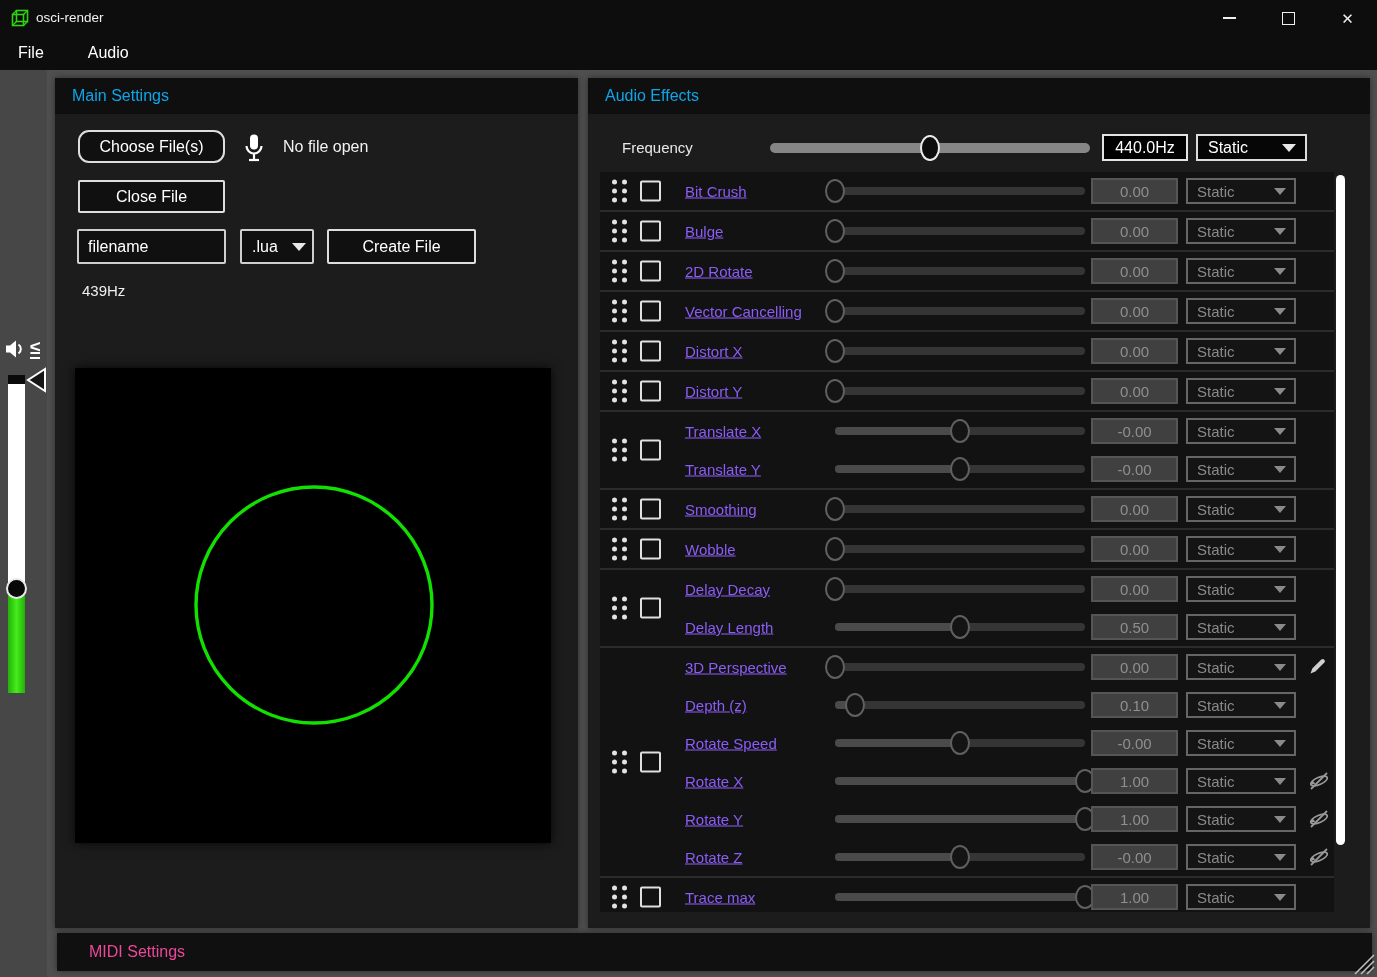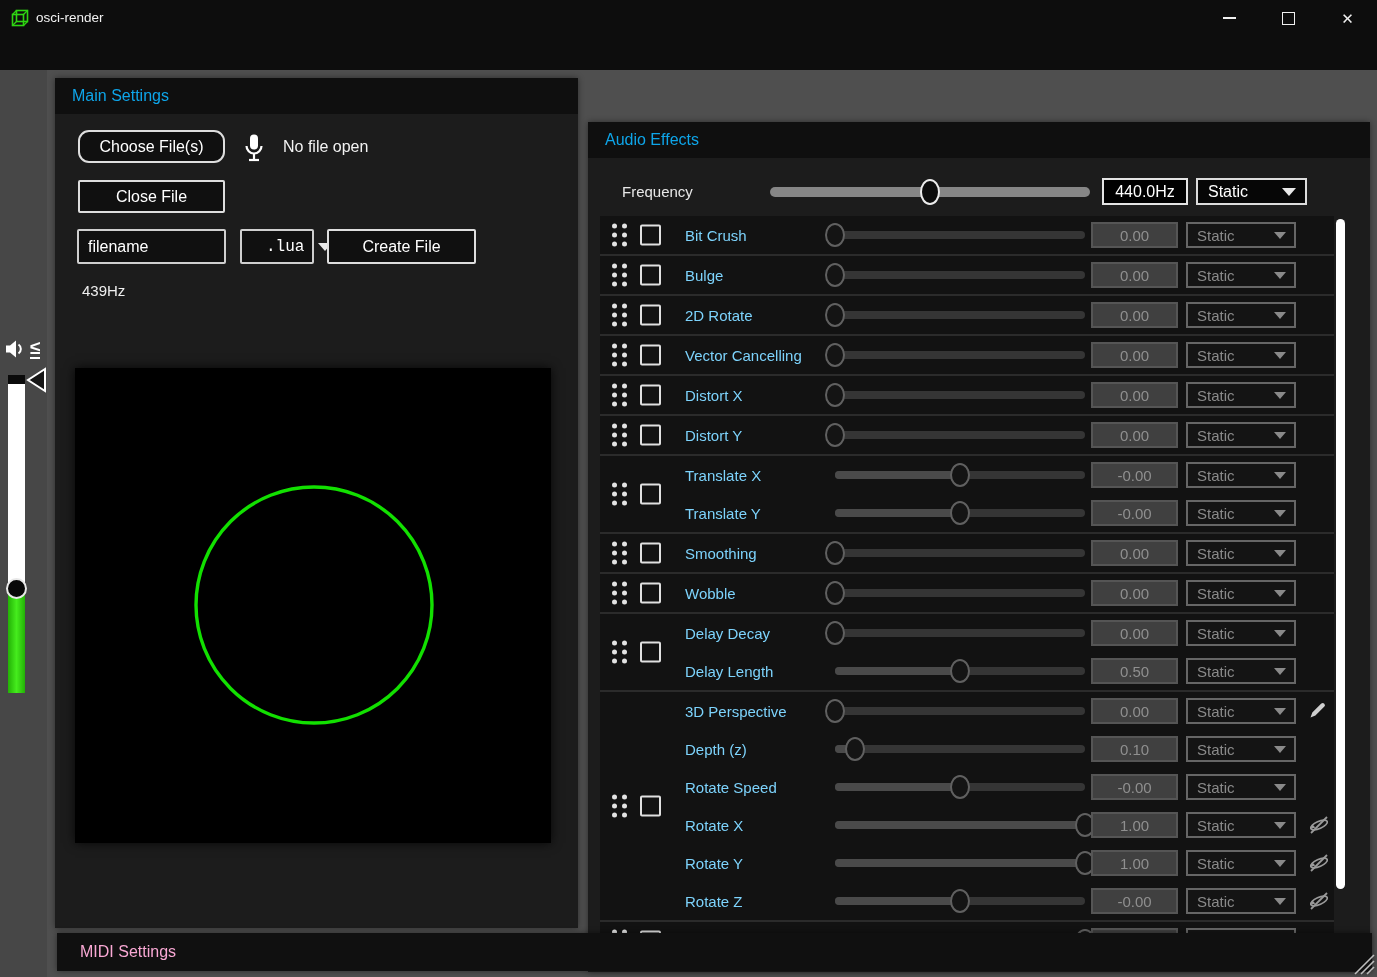--- a/index.html
+++ b/index.html
@@ -24,32 +24,32 @@
   .menu-item.second { margin-left:24px; }
 
   
   .workspace { position:absolute; left:0; top:70px; width:1377px; height:907px; background:#4f4f4f; }
   .sidebar { position:absolute; left:0; top:0; width:47px; height:907px; background:#474747; }
 
   .panel { position:absolute; background:#1c1c1c; box-shadow:0 0 6px rgba(0,0,0,0.45); }
   .panel-header { position:absolute; left:0; top:0; width:100%; height:36px; background:#0f0f0f; color:#0ea5e9; font-size:16px; line-height:36px; padding-left:17px; }
 
   .panel-left  { left:55px; top:8px;  width:523px; height:850px; }
-  .panel-right { left:588px; top:8px; width:782px; height:850px;margin-top:44px; }
+  .panel-right { left:588px; top:8px; width:782px; height:850px; }
 
   
   .btn { position:absolute; background:#101010; border:2px solid #dedede; border-radius:2px; color:#fff; font-size:16px; display:flex; align-items:center; justify-content:center; }
   .choose-btn { left:23px; top:52px;  width:147px; height:33px;border-radius:11px; }
   .close-btn  { left:23px; top:102px; width:147px; height:33px; }
   .create-btn { left:272px; top:151px; width:149px; height:35px; }
   .mic-icon { position:absolute; left:188px; top:55px; }
   .no-file { position:absolute; left:228px; top:60px; color:#f2f2f2; font-size:16px; }
   .filename-input { position:absolute; left:22px; top:151px; width:149px; height:35px; background:#101010; border:2px solid #cfcfcf; border-radius:2px; color:#fff; font-size:16px; padding-left:9px; font-family:"Liberation Sans", sans-serif; outline:none; }
   .ext-dropdown { position:absolute; left:185px; top:151px; width:74px; height:35px; background:#101010; border:2px solid #cfcfcf; border-radius:2px; display:flex; align-items:center; }
-  .ext-dropdown .dd-label { color:#fff; font-size:16px; margin-left:24px;font-family:Liberation Mono, monospace; }
+  .ext-dropdown .dd-label { color:#fff; font-size:16px; margin-left:10px; }
   .ext-dropdown .caret { margin-left:14px; }
   .caret { width:0; height:0; border-left:7px solid transparent; border-right:7px solid transparent; border-top:8px solid #e8e8e8; }
   .freq-readout { position:absolute; left:27px; top:204px; color:#efefef; font-size:15px; }
 
   .scope { position:absolute; left:20px; top:290px; width:476px; height:475px; background:#000; box-shadow:0 0 10px rgba(0,0,0,0.8); }
 
   
   .vol-icons { position:absolute; left:5px; top:266px; width:42px; height:26px; display:flex; align-items:center; }
   .leq-icon { color:#fff; font-size:19px; font-weight:bold; border-bottom:2px solid #fff; line-height:0.95; margin-left:3px; }
   .vol-track { position:absolute; left:8px; top:305px; width:17px; height:318px; background:#fff; }
@@ -68,35 +68,35 @@
   .freq-dd .dd-label { color:#fff; font-size:16px; margin-left:10px; flex:1; }
   .freq-dd .caret { margin-right:9px; }
 
   
   .fx-list { position:absolute; left:12px; top:94px; width:734px; height:740px; overflow:hidden; }
   .fx-group { position:relative; width:734px; background:#121212; border-bottom:2px solid #2b2b2b; }
   .fx-handle { position:absolute; left:12px; top:50%; transform:translateY(-50%); display:grid; grid-template-columns:repeat(2,5px); grid-auto-rows:5px; gap:4px 5px; }
   .fx-handle i { width:5px; height:5px; border-radius:50%; background:#e2e2e2; }
   .fx-checkbox { position:absolute; left:40px; top:50%; transform:translateY(-50%); width:21px; height:21px; border:2px solid #e0e0e0; border-radius:2px; background:transparent; }
   .fx-row { position:relative; height:38px; }
-  .fx-label { position:absolute; left:85px; top:50%; transform:translateY(-50%); color:#7dd3fc; font-size:15px; white-space:nowrap; }
+  .fx-label { position:absolute; left:85px; top:50%; transform:translateY(-50%); color:#8b5cf6; font-size:15px; white-space:nowrap;text-decoration:underline; }
   .fx-slider { position:absolute; left:235px; top:15px; width:250px; height:8px; }
   .fx-track { position:absolute; left:0; top:0; width:250px; height:8px; background:#353535; border-radius:4px; }
   .fx-fill { position:absolute; left:0; top:0; height:8px; background:#4a4a4a; border-radius:4px; }
   .fx-thumb { position:absolute; top:-8px; width:20px; height:24px; border-radius:50%; background:#141414; border:2px solid #606060; }
   .fx-value { position:absolute; left:491px; top:6px; width:87px; height:26px; background:#404040; border:2px solid #555; color:#8f8f8f; font-size:15px; display:flex; align-items:center; justify-content:center; }
   .fx-dd { position:absolute; left:586px; top:6px; width:110px; height:26px; background:#141414; border:2px solid #666; display:flex; align-items:center; }
   .fx-dd .dd-label { color:#8a8a8a; font-size:15px; margin-left:9px; flex:1; }
   .fx-dd .caret { margin-right:8px; border-top-color:#8a8a8a; border-left-width:6px; border-right-width:6px; border-top-width:7px; }
   .fx-icon { position:absolute; left:708px; top:50%; transform:translateY(-50%); width:22px; height:22px; }
 
   .fx-scrollbar { position:absolute; left:748px; top:97px; width:9px; height:670px; background:#fff; border-radius:4.5px; }
 
   
-  .midi-bar { position:absolute; left:57px; top:863px; width:1315px; height:38px; background:#101010; box-shadow:0 0 6px rgba(0,0,0,0.45); color:#f9a8d4; font-size:16px; line-height:38px; padding-left:23px; }
+  .midi-bar { position:absolute; left:57px; top:863px; width:1315px; height:38px; background:#101010; box-shadow:0 0 6px rgba(0,0,0,0.45); color:#ec4899; font-size:16px; line-height:38px; padding-left:32px; }
   .resize-grip { position:absolute; right:2px; bottom:2px; }
 </style>
 </head>
 <body>
 
 <div class="app">
 
   <div class="titlebar">
     <svg class="app-icon" viewBox="0 0 20 20">
       <rect x="2.5" y="6.5" width="11" height="11" fill="none" stroke="#2ed412" stroke-width="1.6"></rect>
@@ -113,20 +113,24 @@
         </div>
       <div class="win-btn">
           <span class="glyph-max"></span>
         </div>
       <div class="win-btn">
           <span class="glyph-close">✕</span>
         </div>
     </div>
   </div>
 
+  <div class="menubar">
+    <span class="menu-item first">File</span>
+    <span class="menu-item second">Audio</span>
+  </div>
 
   <div class="workspace">
 
     <div class="sidebar">
       <div class="vol-icons">
         <svg width="22" height="22" viewBox="0 0 22 22">
           <rect x="1" y="7.5" width="4" height="7" fill="#fff"></rect>
           <polygon points="5,7.5 11,2.5 11,19.5 5,14.5" fill="#fff"></polygon>
           <path d="M13.5,6.5 A5.5,5.5 0 0 1 13.5,15.5" fill="none" stroke="#fff" stroke-width="2"></path>
         </svg>

